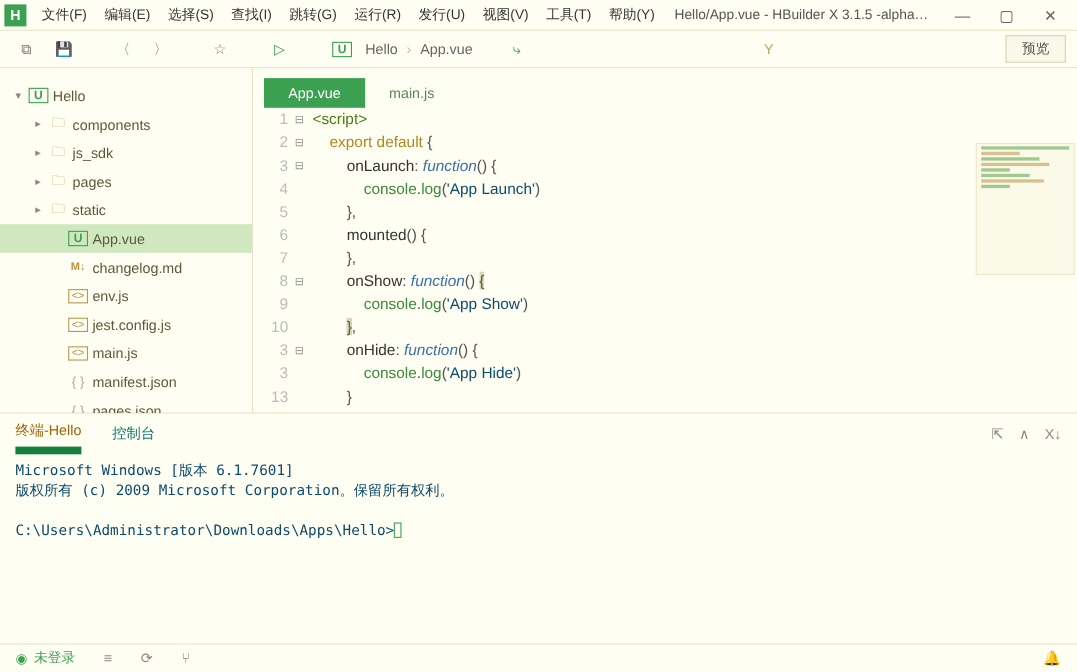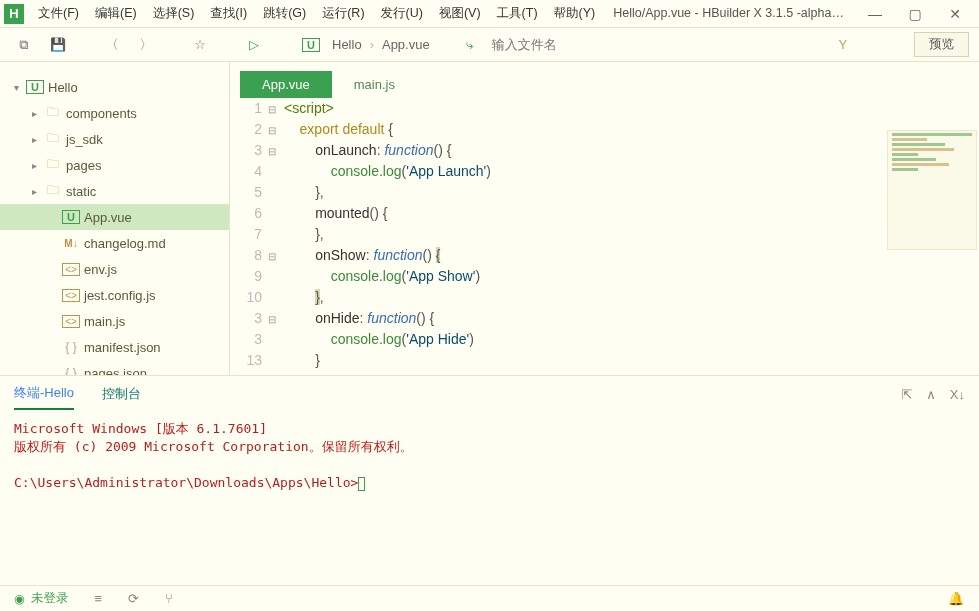--- a/index.html
+++ b/index.html
@@ -49,23 +49,23 @@
 .str { color: #0c4a6e; }
 .pun { color: #555; }
 .hl { background: #d8d8b0; }
 .minimap { position: absolute; right: 2px; top: 32px; width: 90px; height: 120px; background: #fbfae8; border: 1px solid #eee8c8; }
 .minimap-bar { height: 3px; margin: 2px 4px; background: #c0d8b0; }
 .minimap-bar.b { background: #d8c090; }
 .minimap-bar.c { background: #a0c890; }
 .terminal { border-top: 1px solid #e8e4c8; background: #fffef2; height: 210px; display: flex; flex-direction: column; }
 .term-tabs { height: 36px; display: flex; align-items: center; padding: 0 14px; gap: 28px; }
 .term-tab { font-size: 13px; color: #0f766e; cursor: pointer; padding: 6px 0; }
-.term-tab.active { color: #3b82f6; border-bottom: 2px solid #15803d; }
+.term-tab.active { color: #a16207; border-bottom: 7px solid #15803d; }
 .term-icons { margin-left: auto; display: flex; gap: 14px; color: #888; }
-.term-body { flex: 1; padding: 8px 14px; font-family: Consolas, monospace; font-size: 13px; color: #b91c1c; line-height: 18px; white-space: pre-wrap; }
+.term-body { flex: 1; padding: 8px 14px; font-family: Consolas, monospace; font-size: 13px; color: #0c4a6e; line-height: 18px; white-space: pre-wrap; }
 .prompt-cursor { display: inline-block; width: 7px; height: 14px; border: 1px solid #3ba050; vertical-align: middle; }
 .statusbar { height: 26px; border-top: 1px solid #e8e4c8; display: flex; align-items: center; padding: 0 14px; font-size: 12.5px; color: #666; gap: 26px; }
 .status-left { color: #3ba050; display: flex; align-items: center; gap: 6px; }
 .status-icon { color: #888; font-size: 13px; }
 .status-spacer { flex: 1; }
 .status-item { color: #666; margin-top: 44px; }
 </style>
 </head>
 <body>
 
@@ -101,21 +101,20 @@
   <span class="tb-icon green">▷</span>
   <span style="width:14px"></span>
   <span class="breadcrumb">
     <span class="ficon uicon">U</span>
     <span>Hello</span>
     <span class="bc-chev">›</span>
     <span>App.vue</span>
   </span>
   <div class="search-box">
     <span class="tb-icon" style="color:#3ba050">⤷</span>
-    <input class="search-input" placeholder="输入文件名" style="">
   </div>
   <span class="tb-icon" style="margin-left:auto;color:#aab060">Y</span>
   <button class="preview-btn">预览</button>
 </div>
 
 <div class="main">
   <div class="sidebar">
     <div class="tree-row">
       <span class="chev">▾</span>
       <span class="ficon uicon">U</span>

